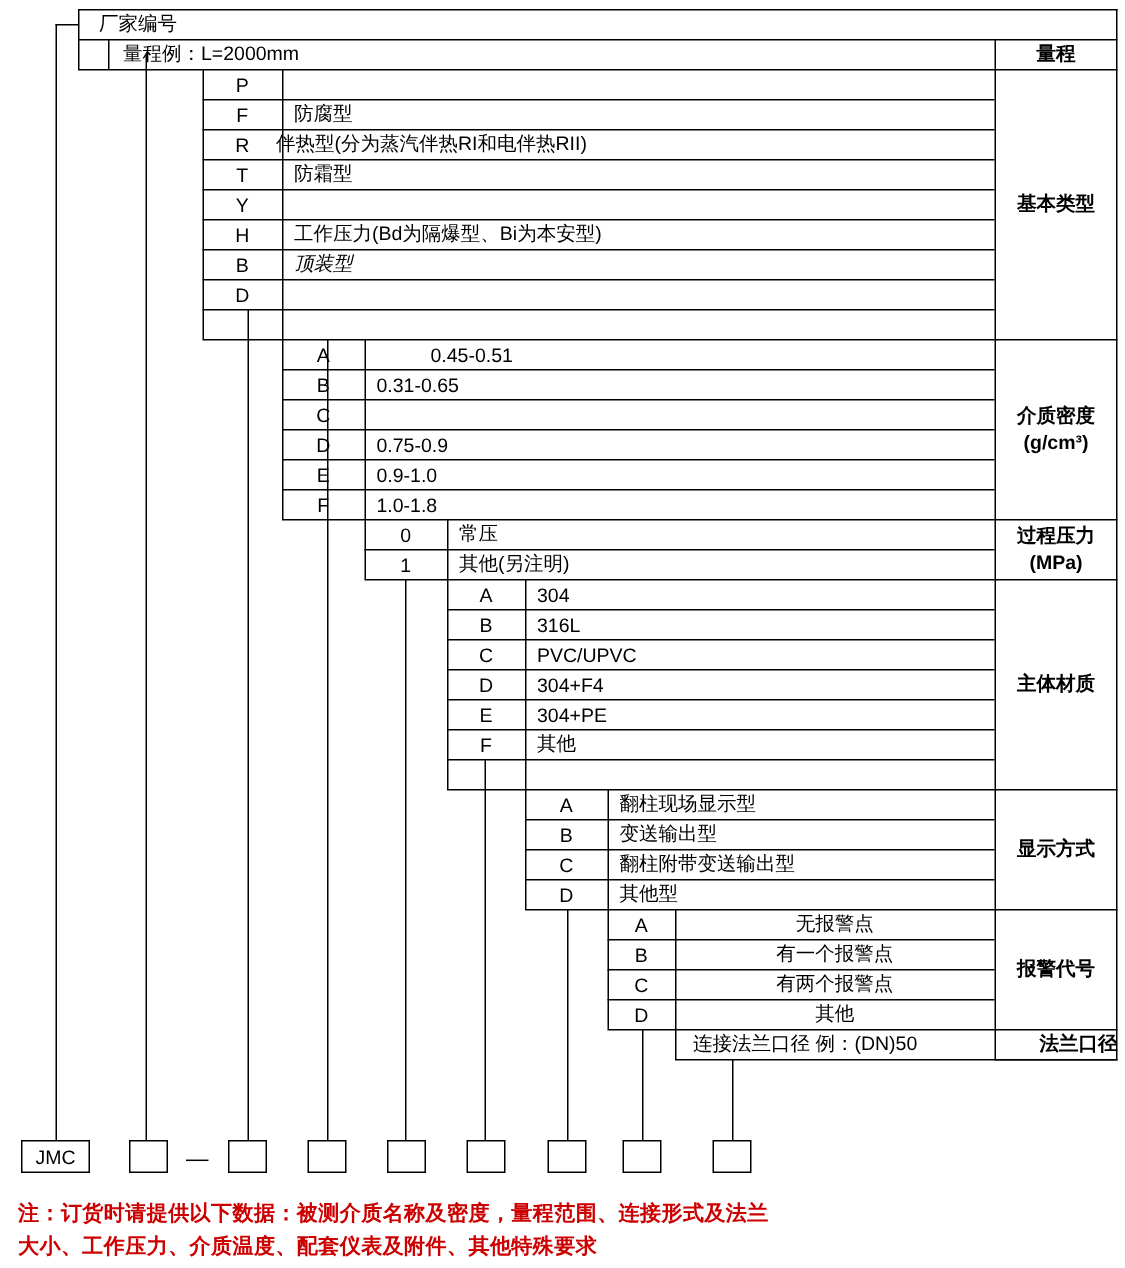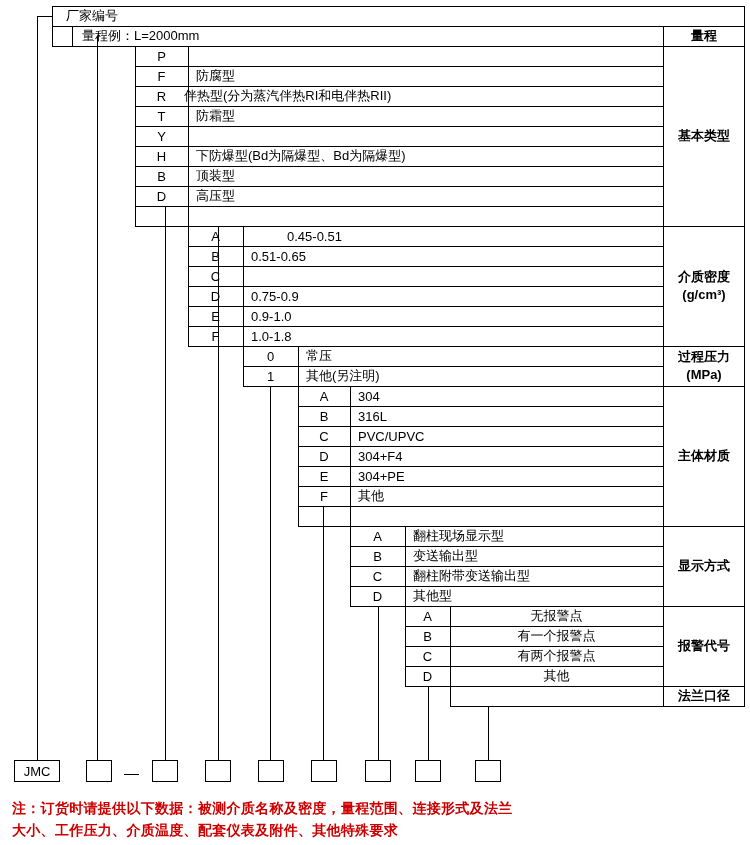--- a/index.html
+++ b/index.html
@@ -34,29 +34,28 @@
     <div class="cell desc" style="left:72px;top:26px;width:591px;height:20px;padding-left:10px;">量程例：L=2000mm</div>
     <div class="cell code" style="left:135px;top:46px;width:53px;height:20px;">P</div>
     <div class="cell code" style="left:135px;top:66px;width:53px;height:20px;">F</div>
     <div class="cell desc" style="left:188px;top:66px;width:475px;height:20px;">防腐型</div>
     <div class="cell code" style="left:135px;top:86px;width:53px;height:20px;">R</div>
     <div class="cell desc" style="left:176px;top:86px;width:475px;height:20px;">伴热型(分为蒸汽伴热RI和电伴热RII)</div>
     <div class="cell code" style="left:135px;top:106px;width:53px;height:20px;">T</div>
     <div class="cell desc" style="left:188px;top:106px;width:475px;height:20px;">防霜型</div>
     <div class="cell code" style="left:135px;top:126px;width:53px;height:20px;">Y</div>
     <div class="cell code" style="left:135px;top:146px;width:53px;height:20px;">H</div>
-    <div class="cell desc" style="left:188px;top:146px;width:475px;height:20px;">下防爆型(Bd为隔爆型、Bd为隔爆型)</div>
+    <div class="cell desc" style="left:188px;top:146px;width:475px;height:20px;">工作压力(Bd为隔爆型、Bi为本安型)</div>
     <div class="cell code" style="left:135px;top:166px;width:53px;height:20px;">B</div>
-    <div class="cell desc" style="left:188px;top:166px;width:475px;height:20px;">顶装型</div>
+    <div class="cell desc" style="left:188px;top:166px;width:475px;height:20px;font-style:italic;">顶装型</div>
     <div class="cell code" style="left:135px;top:186px;width:53px;height:20px;">D</div>
-    <div class="cell desc" style="left:188px;top:186px;width:475px;height:20px;">高压型</div>
     <div class="cell code" style="left:188px;top:226px;width:55px;height:20px;">A</div>
     <div class="cell desc" style="left:243px;top:226px;width:420px;height:20px;margin-left:36px;">0.45-0.51</div>
     <div class="cell code" style="left:188px;top:246px;width:55px;height:20px;">B</div>
-    <div class="cell desc" style="left:243px;top:246px;width:420px;height:20px;">0.51-0.65</div>
+    <div class="cell desc" style="left:243px;top:246px;width:420px;height:20px;">0.31-0.65</div>
     <div class="cell code" style="left:188px;top:266px;width:55px;height:20px;">C</div>
     <div class="cell code" style="left:188px;top:286px;width:55px;height:20px;">D</div>
     <div class="cell desc" style="left:243px;top:286px;width:420px;height:20px;">0.75-0.9</div>
     <div class="cell code" style="left:188px;top:306px;width:55px;height:20px;">E</div>
     <div class="cell desc" style="left:243px;top:306px;width:420px;height:20px;">0.9-1.0</div>
     <div class="cell code" style="left:188px;top:326px;width:55px;height:20px;">F</div>
     <div class="cell desc" style="left:243px;top:326px;width:420px;height:20px;">1.0-1.8</div>
     <div class="cell code" style="left:243px;top:346px;width:55px;height:20px;">0</div>
     <div class="cell desc" style="left:298px;top:346px;width:365px;height:20px;">常压</div>
     <div class="cell code" style="left:243px;top:366px;width:55px;height:20px;">1</div>
@@ -82,20 +81,21 @@
     <div class="cell code" style="left:350px;top:586px;width:55px;height:20px;">D</div>
     <div class="cell desc" style="left:405px;top:586px;width:258px;height:20px;">其他型</div>
     <div class="cell code" style="left:405px;top:606px;width:45px;height:20px;">A</div>
     <div class="cell desc" style="left:450px;top:606px;width:213px;height:20px;justify-content:center;padding-left:0;">无报警点</div>
     <div class="cell code" style="left:405px;top:626px;width:45px;height:20px;">B</div>
     <div class="cell desc" style="left:450px;top:626px;width:213px;height:20px;justify-content:center;padding-left:0;">有一个报警点</div>
     <div class="cell code" style="left:405px;top:646px;width:45px;height:20px;">C</div>
     <div class="cell desc" style="left:450px;top:646px;width:213px;height:20px;justify-content:center;padding-left:0;">有两个报警点</div>
     <div class="cell code" style="left:405px;top:666px;width:45px;height:20px;">D</div>
     <div class="cell desc" style="left:450px;top:666px;width:213px;height:20px;justify-content:center;padding-left:0;">其他</div>
+    <div class="cell desc" style="left:450px;top:686px;width:213px;height:20px;padding-left:12px;">连接法兰口径 例：(DN)50</div>
     <div class="cell rowlabel" style="left:663px;top:26px;width:82px;height:20px;">
       <span>量程</span>
     </div>
     <div class="cell rowlabel" style="left:663px;top:46px;width:82px;height:180px;">
       <span>基本类型</span>
     </div>
     <div class="cell rowlabel" style="left:663px;top:226px;width:82px;height:120px;">
       <span>介质密度</span>
       <span style="font-weight:bold;">(g/cm³)</span>
     </div>
@@ -105,21 +105,21 @@
     </div>
     <div class="cell rowlabel" style="left:663px;top:386px;width:82px;height:140px;">
       <span>主体材质</span>
     </div>
     <div class="cell rowlabel" style="left:663px;top:526px;width:82px;height:80px;">
       <span>显示方式</span>
     </div>
     <div class="cell rowlabel" style="left:663px;top:606px;width:82px;height:80px;">
       <span>报警代号</span>
     </div>
-    <div class="cell rowlabel" style="left:663px;top:686px;width:82px;height:20px;">
+    <div class="cell rowlabel" style="left:663px;top:686px;width:82px;height:20px;align-items:flex-end;">
       <span>法兰口径</span>
     </div>
     <div class="line hline" style="left:52px;top:6px;width:693px;"></div>
     <div class="line hline" style="left:72px;top:26px;width:673px;"></div>
     <div class="line hline" style="left:52px;top:26px;width:20px;"></div>
     <div class="line hline" style="left:135px;top:46px;width:610px;"></div>
     <div class="line hline" style="left:52px;top:46px;width:83px;"></div>
     <div class="line hline" style="left:135px;top:66px;width:528px;"></div>
     <div class="line hline" style="left:135px;top:86px;width:528px;"></div>
     <div class="line hline" style="left:135px;top:106px;width:528px;"></div>

